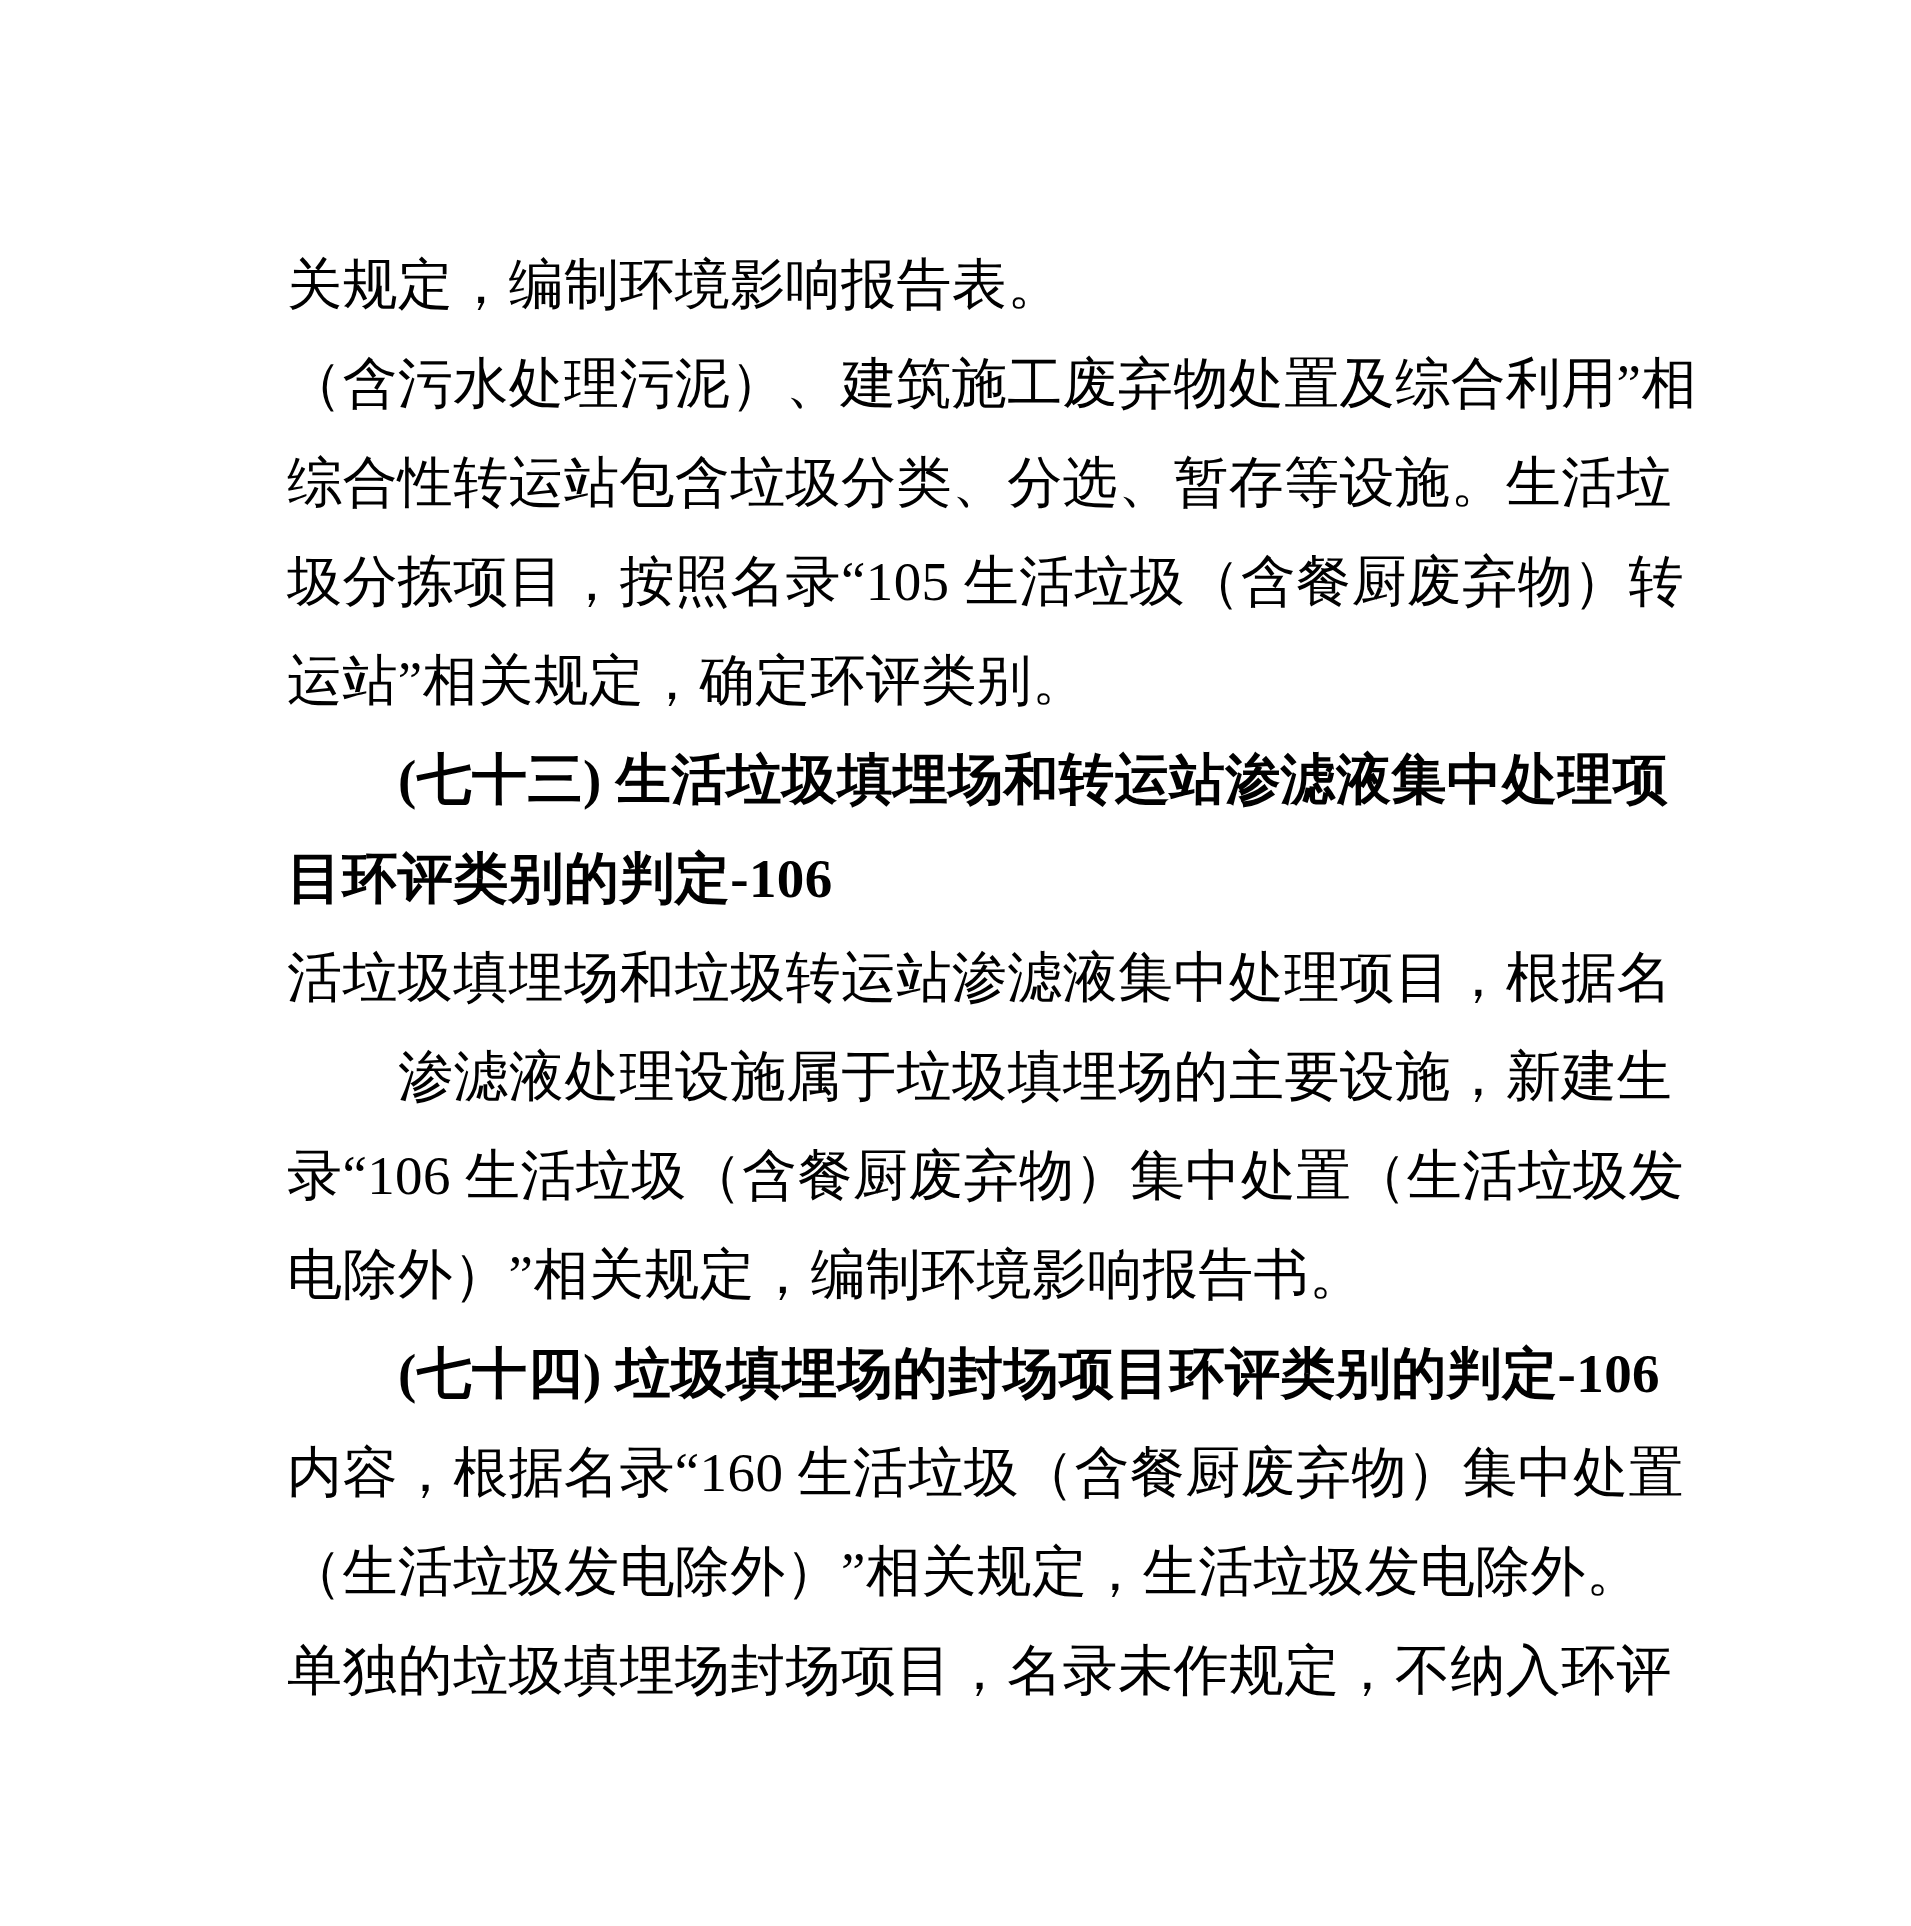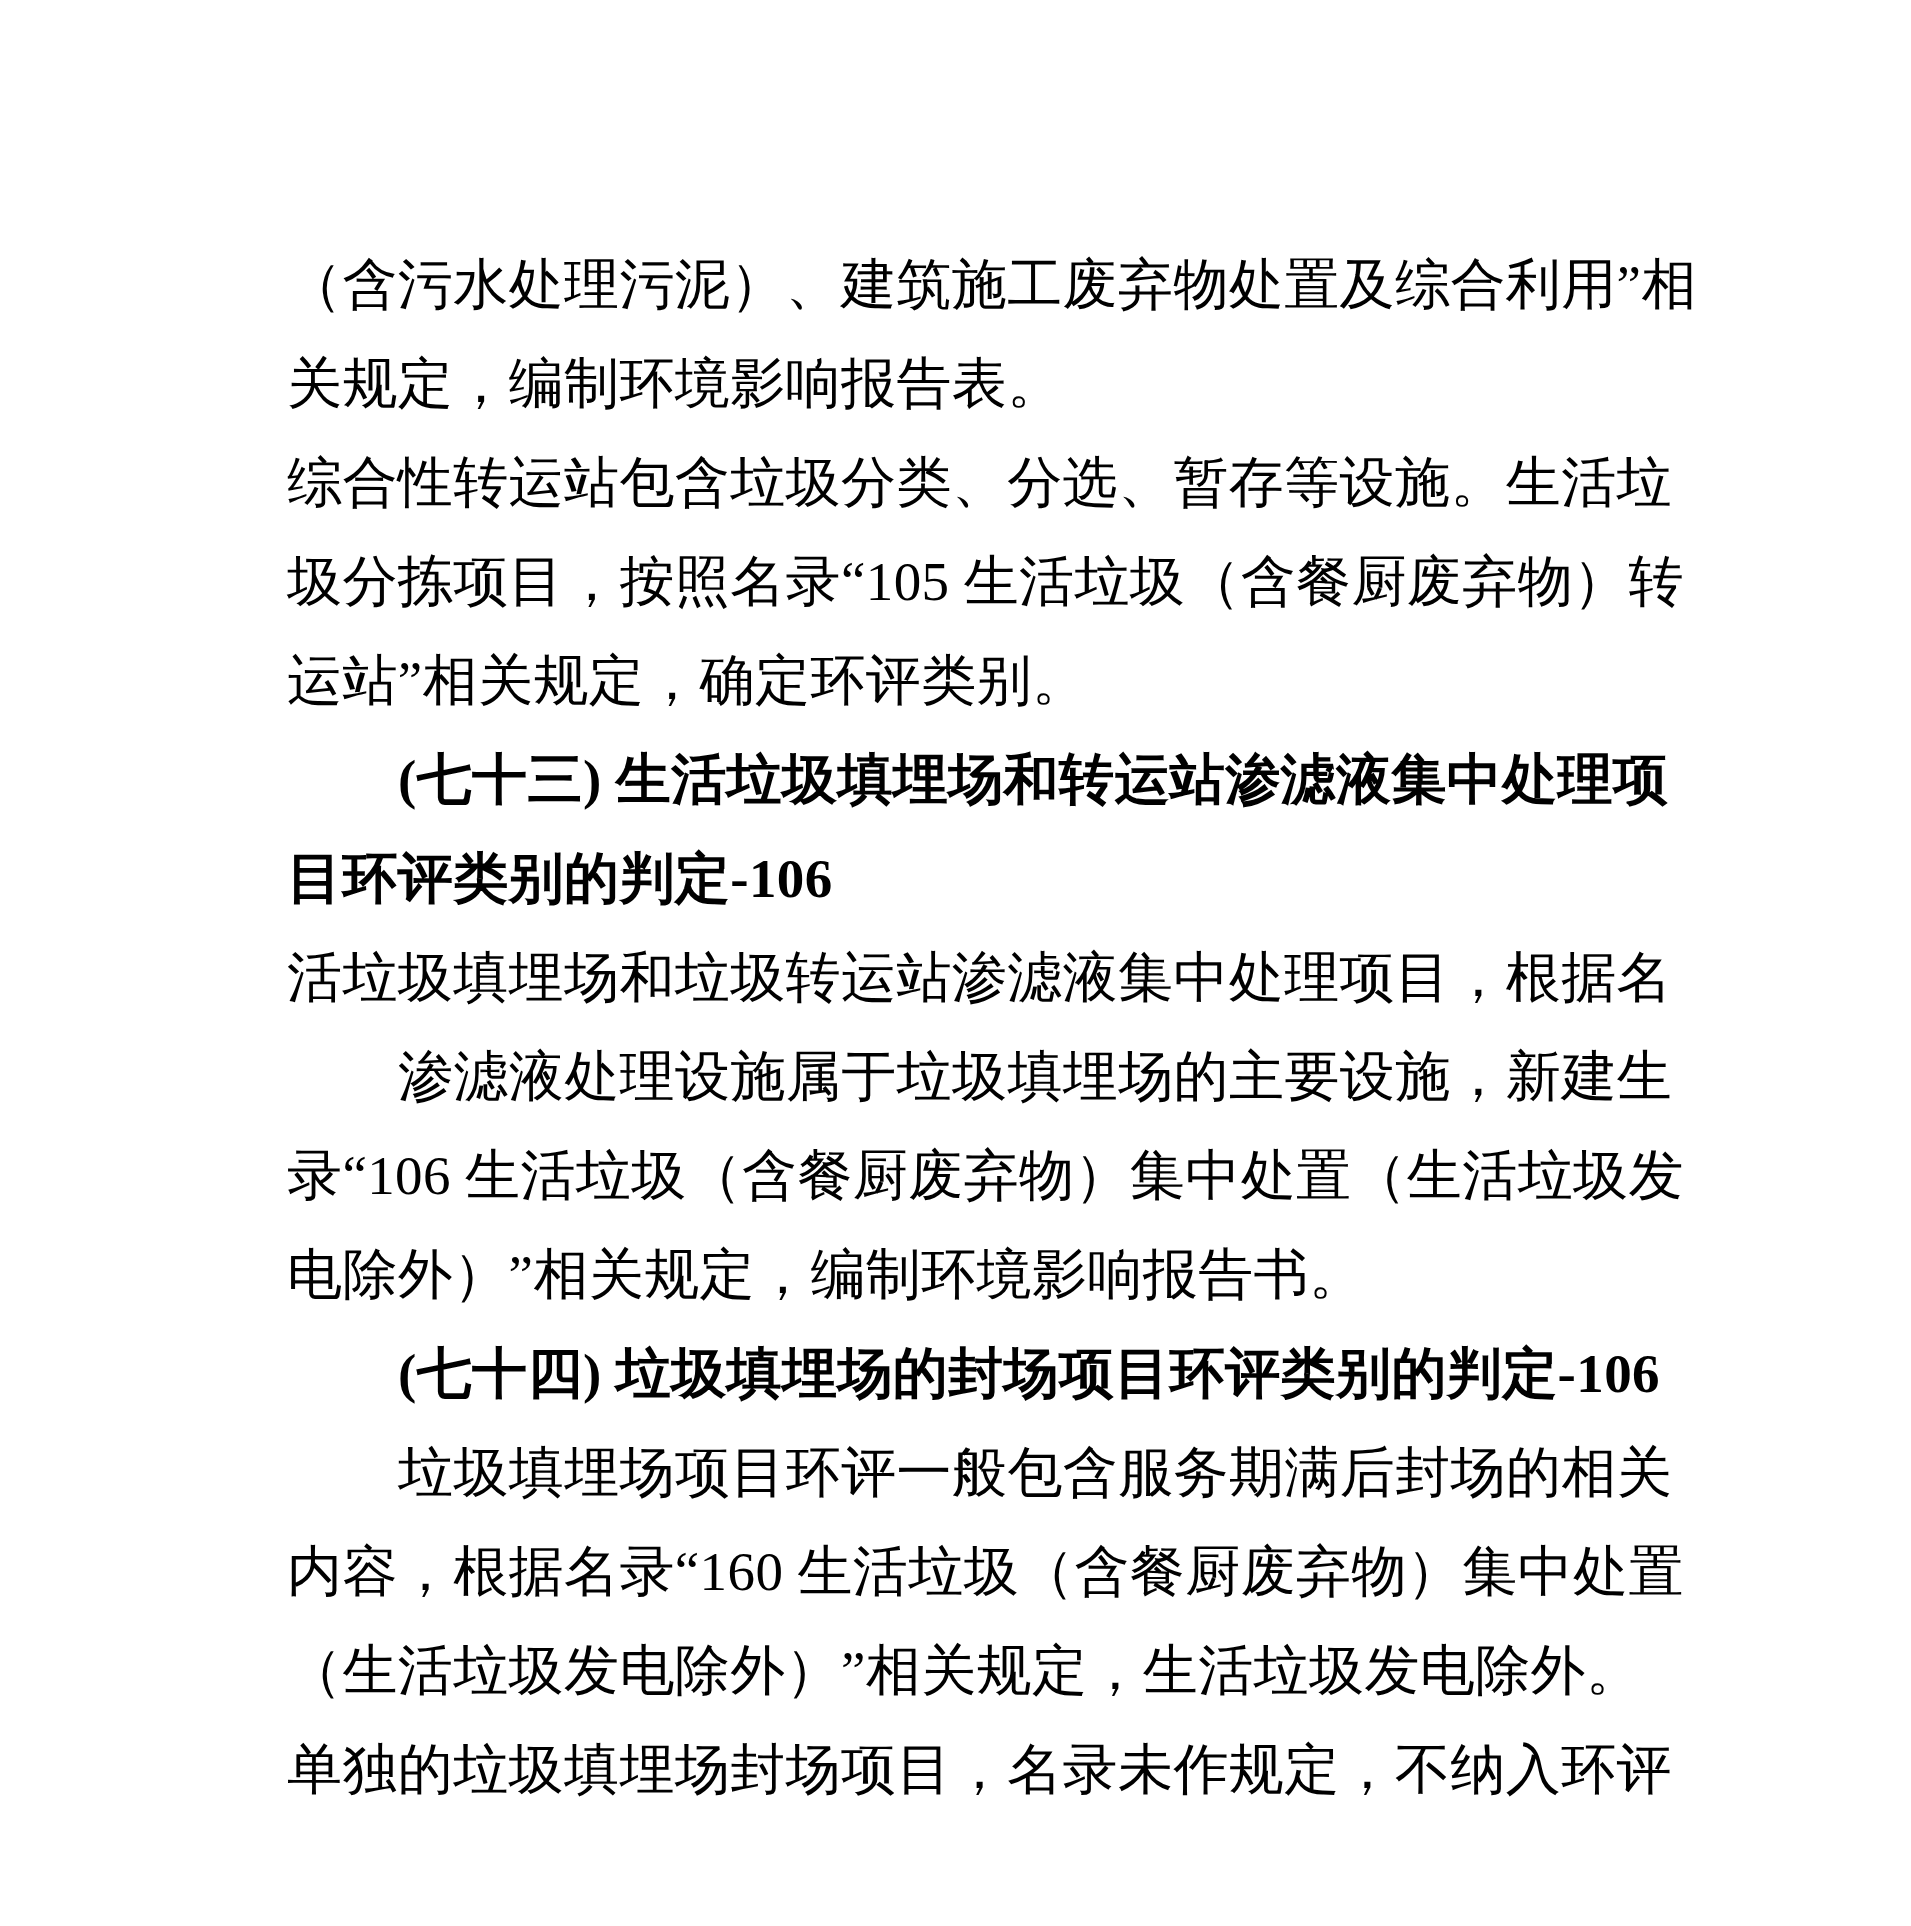--- a/index.html
+++ b/index.html
@@ -41,43 +41,42 @@
     text-align: left;
     text-align-last: left;
   }
 </style>
 </head>
 <body>
 
 <div class="page">
   <div class="content" id="content">
       <div class="para body">
+        <div class="line endleft">关规定，编制环境影响报告表。</div>
         <div class="line">（含污水处理污泥）、建筑施工废弃物处置及综合利用”相</div>
-        <div class="line endleft">关规定，编制环境影响报告表。</div>
       </div>
       <div class="para body">
         <div class="line">综合性转运站包含垃圾分类、分选、暂存等设施。生活垃</div>
         <div class="line">圾分拣项目，按照名录“105 生活垃圾（含餐厨废弃物）转</div>
         <div class="line endleft">运站”相关规定，确定环评类别。</div>
       </div>
       <div class="para heading">
         <div class="line indent">(七十三) 生活垃圾填埋场和转运站渗滤液集中处理项</div>
         <div class="line endleft">目环评类别的判定-106</div>
       </div>
       <div class="para body">
         <div class="line">活垃圾填埋场和垃圾转运站渗滤液集中处理项目，根据名</div>
         <div class="line indent">渗滤液处理设施属于垃圾填埋场的主要设施，新建生</div>
         <div class="line">录“106 生活垃圾（含餐厨废弃物）集中处置（生活垃圾发</div>
         <div class="line endleft">电除外）”相关规定，编制环境影响报告书。</div>
       </div>
       <div class="para heading">
         <div class="line indent endleft">(七十四) 垃圾填埋场的封场项目环评类别的判定-106</div>
       </div>
       <div class="para body">
-        <div class="line indent">垃圾填埋场项目环评一般包含服务期满后封场的相关</div>
         <div class="line">内容，根据名录“160 生活垃圾（含餐厨废弃物）集中处置</div>
         <div class="line">（生活垃圾发电除外）”相关规定，生活垃圾发电除外。</div>
         <div class="line">单独的垃圾填埋场封场项目，名录未作规定，不纳入环评</div>
       </div>
     </div>
 
 </div>
 
 
 </body></html>

